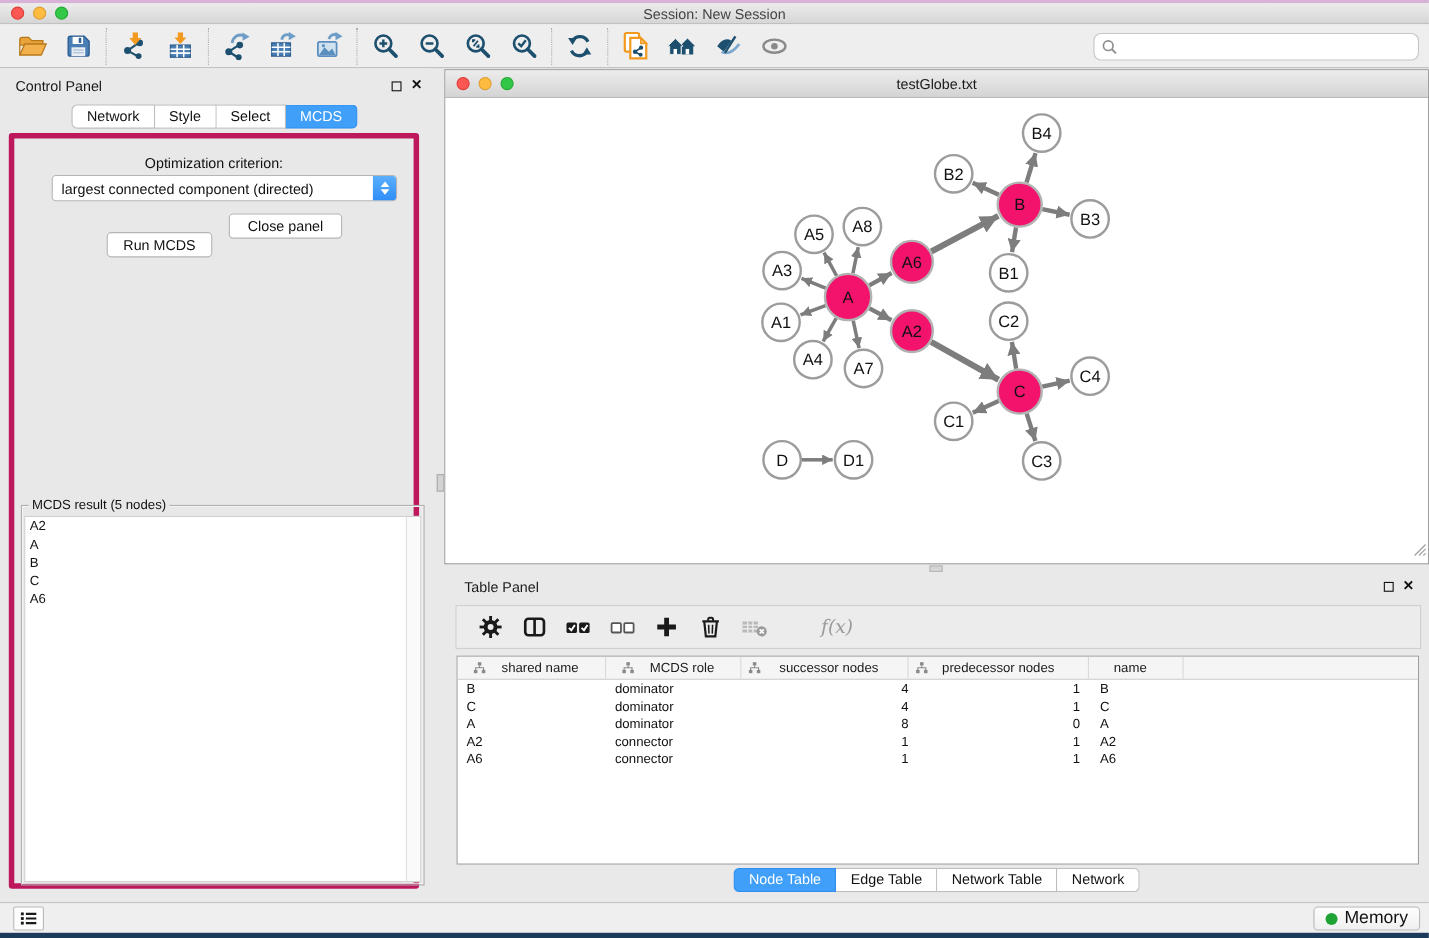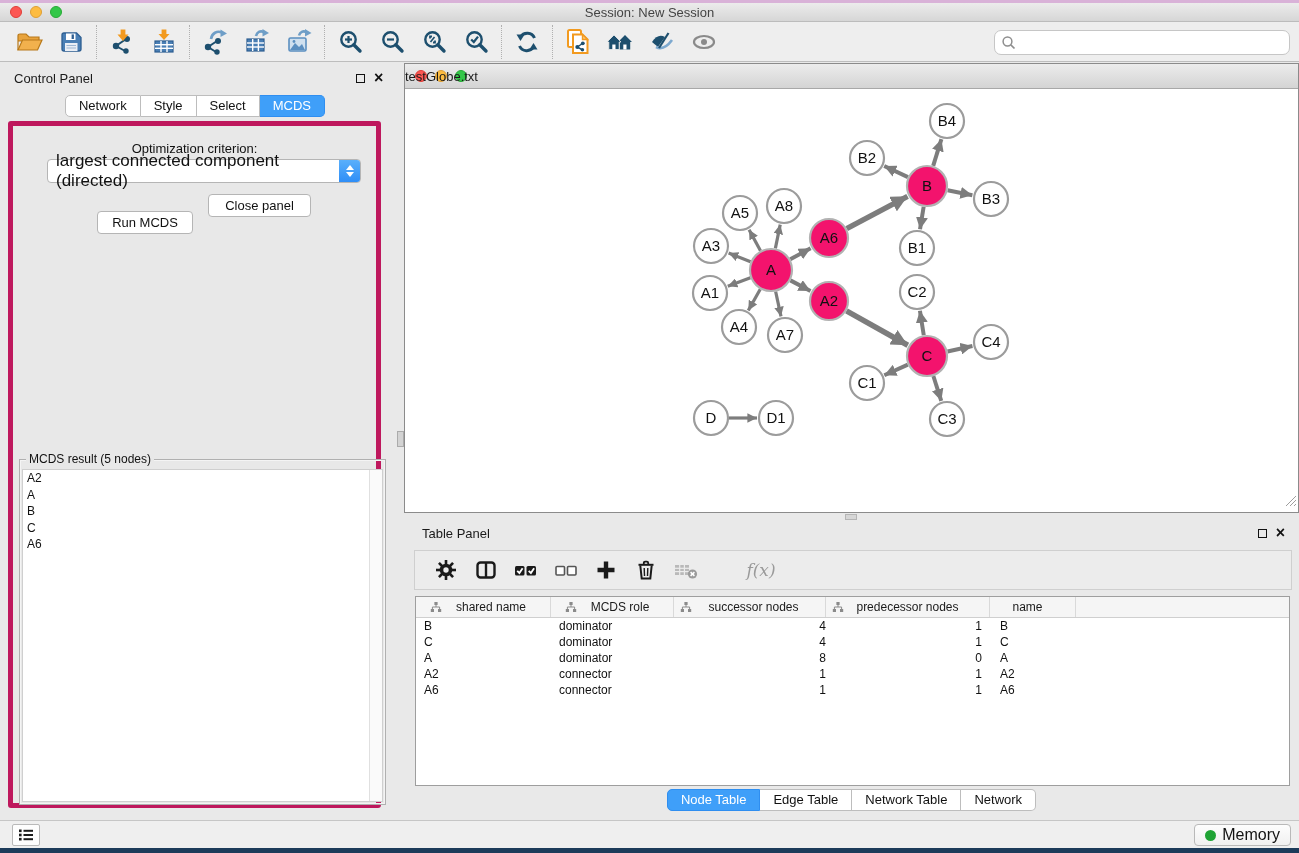--- a/index.html
+++ b/index.html
@@ -37,41 +37,41 @@
   .tab { height:22px; line-height:20px; padding:0 13px; font-size:13px; background:#fff;
     border:1px solid #bdbdbd; border-left-width:0; color:#111; }
   .tab:first-child { border-left-width:1px; border-radius:5px 0 0 5px; }
   .tab:last-child { border-radius:0 5px 5px 0; }
   .tab.selected { background:#3f9ff9; border-color:#2f8ef0; color:#fff; }
   .cp-content { position:absolute; left:8px; top:59px; width:373px; height:687px;
     background:#e8e8e8; border:5px solid #be185d; border-radius:3px; }
   .opt-label { position:absolute; left:0; right:0; top:15px; text-align:center; font-size:13px; color:#111; }
   .dropdown { position:absolute; left:34px; top:33px; width:314px; height:24px; background:#fff;
     border:1px solid #b5b5b5; border-radius:4px; display:flex; align-items:center; }
-  .dropdown .dd-text { flex:1; font-size:17px; padding-left:8px; color:#111; }
+  .dropdown .dd-text { flex:1; font-size:13px; padding-left:8px; color:#111; }
   .dd-cap { width:21px; height:22px; border-radius:0 3px 3px 0; background:linear-gradient(#5aaffb,#2f8ef7);
     display:flex; flex-direction:column; align-items:center; justify-content:center; gap:2px; }
   .tri-up { width:0; height:0; border-left:4px solid transparent; border-right:4px solid transparent; border-bottom:5px solid #fff; }
   .tri-down { width:0; height:0; border-left:4px solid transparent; border-right:4px solid transparent; border-top:5px solid #fff; }
   .btn { position:absolute; height:23px; background:#fff; border:1px solid #b5b5b5; border-radius:4px;
     font-size:13px; color:#111; display:flex; align-items:center; justify-content:center; }
   .result-box { position:absolute; left:6px; top:333px; width:367px; height:346px;
     border:1px solid #b0b0b0; box-shadow:inset 0 0 0 1px #f4f4f4; }
   .result-legend { position:absolute; left:6px; top:-8px; background:#e8e8e8; padding:0 3px; font-size:12px; color:#111; }
   .result-list { position:absolute; left:2px; right:2px; top:9px; bottom:2px; background:#fff;
     border:1px solid #cfcfcf; overflow:hidden; }
   .result-scroll { position:absolute; right:0; top:0; bottom:0; width:13px; background:#fafafa; border-left:1px solid #e0e0e0; }
   .result-item { font-size:12px; line-height:16.5px; padding-left:4px; color:#111; }
 
   
   .net-window { position:absolute; left:404px; top:63px; width:895px; height:450px;
     background:#fff; border:1px solid #8b8b8b; }
   .net-titlebar { position:absolute; left:0; top:0; right:0; height:25px;
     background:linear-gradient(#ececec,#d4d4d4); border-bottom:1px solid #a8a8a8; display:flex; align-items:center; }
-  .net-title { position:absolute; left:0; right:0; font-size:13px; color:#1a1a1a; }
+  .net-title { position:absolute; left:0; right:0; text-align:center; font-size:13px; color:#1a1a1a; }
   .net-canvas { position:absolute; left:0; top:25px; right:0; bottom:0; background:#fff; overflow:hidden; }
   .resize-grip { position:absolute; right:1px; bottom:1px; }
   .vthumb { position:absolute; left:397px; top:431px; width:7px; height:16px; background:#d3d3d3; border:1px solid #ababab; }
   .hthumb { position:absolute; left:845px; top:514px; width:12px; height:6px; background:#d6d6d6; border:1px solid #b5b5b5; }
 
   
   .table-panel { position:absolute; left:404px; top:520px; width:895px; height:295px; background:#e9e9e9; }
   .tp-toolbar { position:absolute; left:10px; right:7px; top:30px; height:40px; background:#ececec;
     border:1px solid #cfcfcf; display:flex; align-items:center; padding-left:16px; gap:10px; }
   .tp-btn { width:30px; height:30px; display:flex; align-items:center; justify-content:center; }

